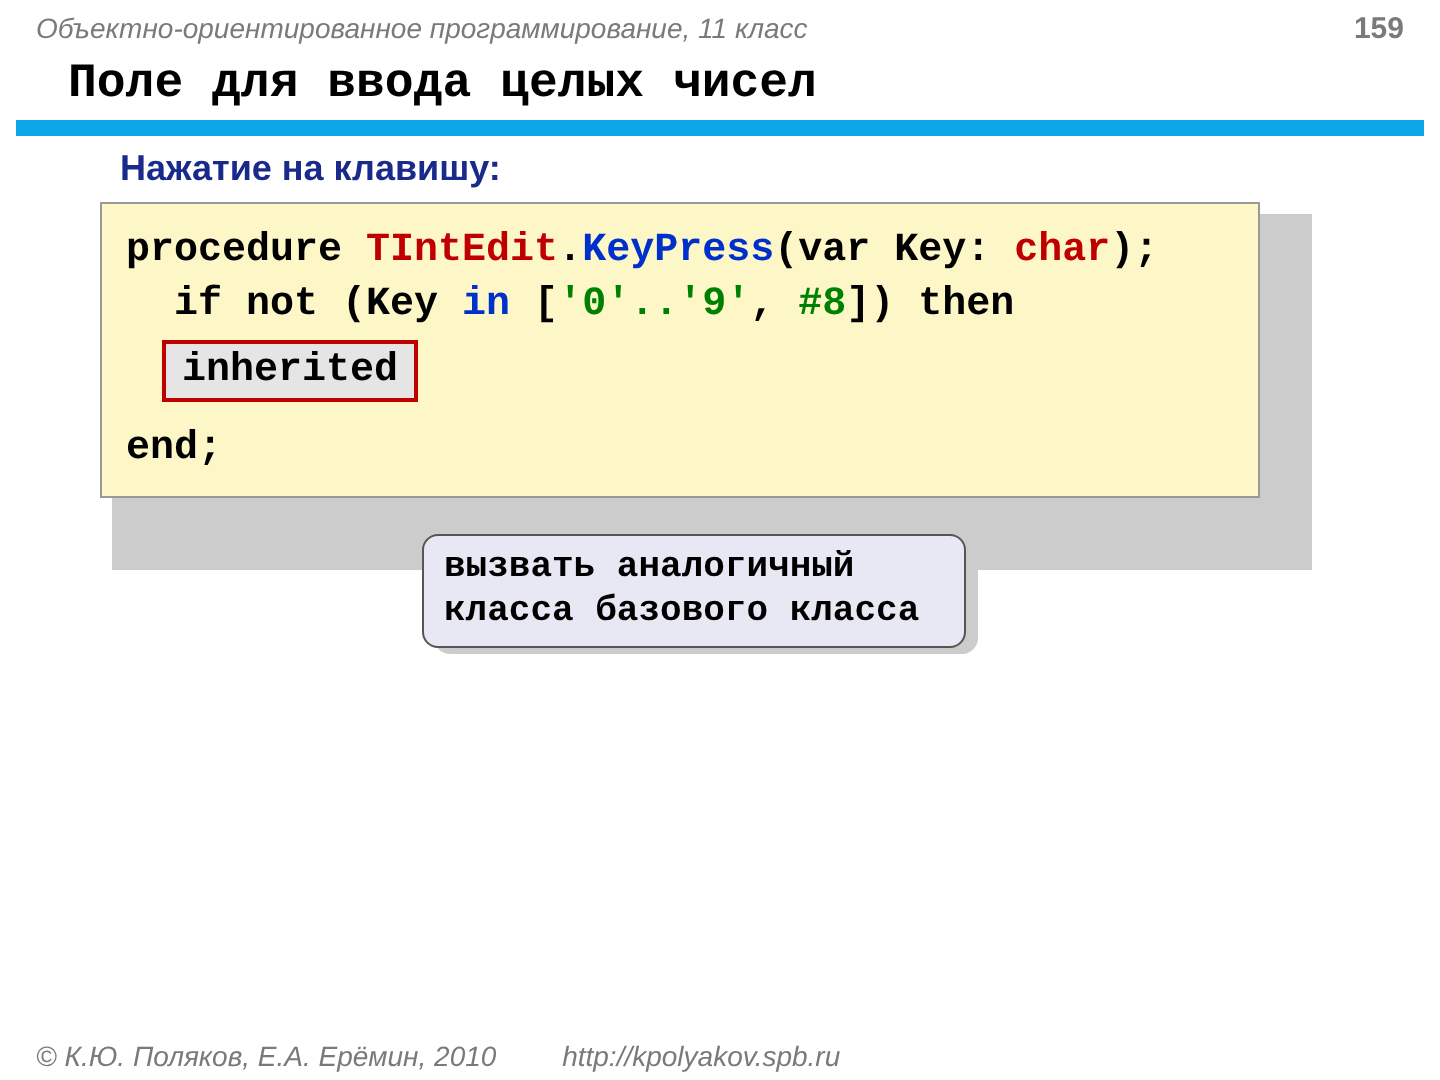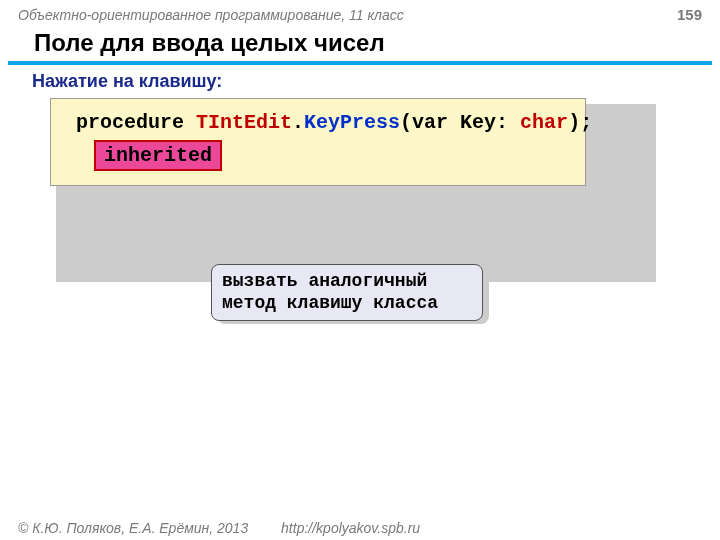--- a/index.html
+++ b/index.html
@@ -8,81 +8,82 @@
     height: 540px;
     font-family: Arial, Helvetica, sans-serif;
     background: #fff;
     position: relative;
     overflow: hidden;
   }
   .header {
     padding: 6px 18px 2px 18px;
     display: flex;
     justify-content: space-between;
-    align-items: center;
   }
   .header-left {
     font-style: italic;
     color: #7a7a7a;
     font-size: 14px;
   }
   .header-right {
     color: #7a7a7a;
     font-size: 15px;
     font-weight: bold;
   }
   .title {
     font-size: 24px;
     font-weight: bold;
     color: #000;
     padding: 4px 18px 4px 26px;
-    border-bottom: 4px solid #0ea5e9;
+    border-bottom: 8px solid #0ea5e9;
     margin: 0 8px 6px 8px;
+    font-family: Liberation Mono, monospace;
   }
   .subtitle {
     font-size: 18px;
     font-weight: bold;
     color: #1a2a8a;
     padding: 0 0 6px 32px;
+    margin-left: 28px;
   }
   .codebox-wrap {
     position: relative;
     margin-left: 50px;
     width: 600px;
   }
   .codebox-shadow {
     position: absolute;
     top: 6px;
     left: 6px;
     width: 600px;
     height: 178px;
     background: #ccc;
     z-index: 0;
   }
   .codebox {
     position: relative;
     background: #fdf7c7;
     border: 1px solid #999;
-    width: 536px;
-    padding: 10px 25px;
+    width: 580px;
+    padding: 10px 12px;
     box-sizing: border-box;
     font-family: "Courier New", monospace;
     font-size: 20px;
     line-height: 1.35;
     font-weight: bold;
     color: #000;
     z-index: 1;
   }
   .kw-blue { color: #0030cc; }
   .kw-red  { color: #c00000; }
   .kw-green{ color: #008000; }
   .inherited-box {
     display: inline-block;
     border: 2px solid #c00000;
-    background: #ec4899;
+    background: #e5e5e5;
     padding: 0px 8px;
     margin: 4px 0 4px 18px;
     font-family: "Courier New", monospace;
     font-weight: bold;
     color: #000;
   }
   .callout-wrap {
     position: absolute;
     top: 165px;
     left: 160px;
@@ -128,25 +129,27 @@
   <div class="header-right">159</div>
 </div>
 
 <div class="title">Поле для ввода целых чисел</div>
 <div class="subtitle">Нажатие на клавишу:</div>
 
 <div class="codebox-wrap">
   <div class="codebox-shadow"></div>
   <div class="codebox">
     <div class="codeline"><span>procedure </span><span class="kw-red">TIntEdit</span><span>.</span><span class="kw-blue">KeyPress</span><span>(var Key: </span><span class="kw-red">char</span><span>);</span></div>
+    <div class="codeline"><span>  if not (Key </span><span class="kw-blue">in</span><span> [</span><span class="kw-green">'0'..'9'</span><span>, </span><span class="kw-green">#8</span><span>]) then</span></div>
     <div class="inherited-box">inherited</div>
+    <div class="codeline" style="margin-top:6px">end;</div>
 
     <div class="callout-wrap">
       <div class="callout-shadow"></div>
-      <div class="callout">вызвать аналогичный метод клавишу класса</div>
+      <div class="callout">вызвать аналогичный класса базового класса</div>
     </div>
   </div>
 </div>
 
 <div class="footer">
-  <span>© К.Ю. Поляков, Е.А. Ерёмин, 2013</span>
+  <span>© К.Ю. Поляков, Е.А. Ерёмин, 2010</span>
   <span class="url">http://kpolyakov.spb.ru</span>
 </div>
 
 </body></html>

